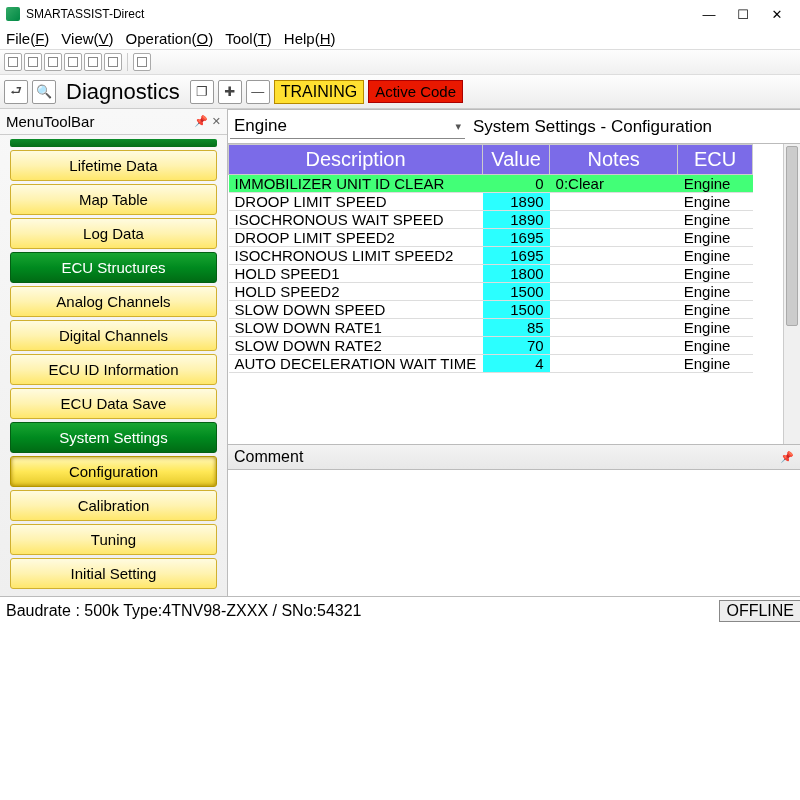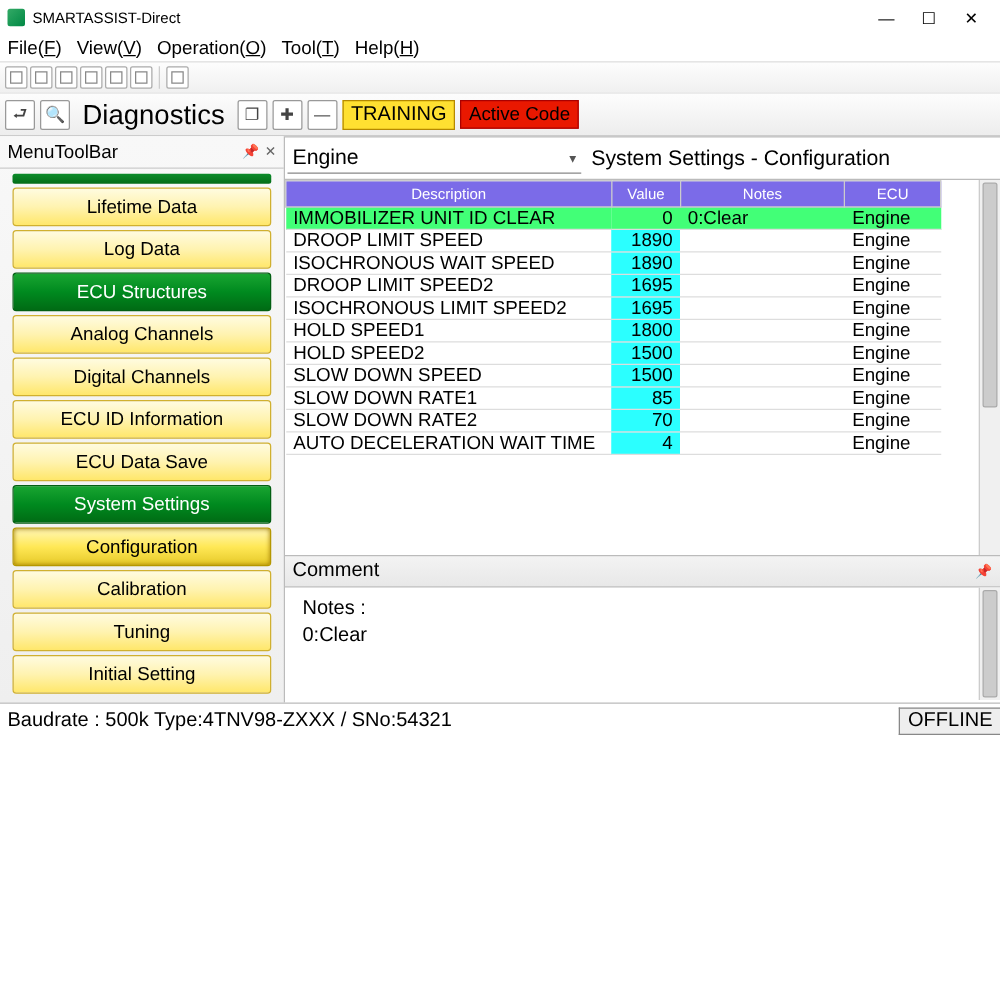--- a/index.html
+++ b/index.html
@@ -30,21 +30,21 @@
   .side-btn { margin: 3px 6px; padding: 6px 4px; text-align: center; font-size: 15px; background: linear-gradient(#fffbe0,#fff3b0,#ffe76b); border: 1px solid #d0b030; border-radius: 3px; }
   .side-btn.green { background: linear-gradient(#19a531,#008a1f,#006b14); color: #fff; border: 1px solid #035f13; }
   .side-btn.selected { background: linear-gradient(#fff7b8,#ffe856,#e6c928); border: 1px solid #b59700; box-shadow: inset 0 0 4px #a07c00; }
   .main { flex: 1; display: flex; flex-direction: column; border-top: 1px solid #bbb; }
   .main-top { display: flex; padding: 4px 2px; gap: 4px; border-bottom: 1px solid #bbb; align-items: center; font-size: 17px; }
   .dropdown { flex: 0 0 235px; border: 0; border-bottom: 1px solid #888; padding: 2px 4px; font-size: 17px; display:flex;justify-content:space-between;align-items:center; }
   .dropdown::after { content:"▾"; font-size:11px; color:#555; }
   .crumb { flex: 1; padding-left: 4px; }
   .table-wrap { overflow: hidden; position:relative; }
   table.data { width: 525px; border-collapse: collapse; font-size: 15px; }
-  table.data th { background: #7b6be8; color: #fff; font-weight: normal; padding: 3px 6px; border: 1px solid #ccc; text-align: center; font-size:12px; }
+  table.data th { background: #7b6be8; color: #fff; font-weight: normal; padding: 3px 6px; border: 1px solid #ccc; text-align: center; font-size:20px; }
   table.data td { border-bottom: 1px solid #ddd; padding: 0 6px; height: 18px; }
   td.desc { width: 238px; }
   td.val { width: 50px; text-align: right; background: #2bffff; }
   td.notes { width: 120px; }
   td.ecu { width: 70px; }
   tr.sel td { background: #42ff77; }
   tr.sel td.val { background: #42ff77; }
   .vscroll { position:absolute; right:0; top:0; bottom:0; width:17px; background:#f0f0f0; border-left:1px solid #ccc; }
   .vscroll .thumb { position:absolute; left:2px; right:2px; top:2px; height:180px; background:#ccc; border:1px solid #aaa; border-radius:2px; }
   .comment-head { padding: 3px 6px; border-top: 1px solid #bbb; border-bottom: 1px solid #bbb; background: linear-gradient(#f3f3f3,#e8e8e8); font-size: 16px; display:flex;justify-content:space-between;align-items:center; }
@@ -105,20 +105,21 @@
       <div class="side-title">
         <span>MenuToolBar</span>
         <span class="side-title-controls">
             <span>📌</span>
             <span>✕</span>
           </span>
       </div>
       <div class="side-list">
         <div class="green-bar"></div>
         <div class="side-btn">Lifetime Data</div>
+        <div class="side-btn">Map Table</div>
         <div class="side-btn">Log Data</div>
         <div class="side-btn green">ECU Structures</div>
         <div class="side-btn">Analog Channels</div>
         <div class="side-btn">Digital Channels</div>
         <div class="side-btn">ECU ID Information</div>
         <div class="side-btn">ECU Data Save</div>
         <div class="side-btn green">System Settings</div>
         <div class="side-btn selected">Configuration</div>
         <div class="side-btn">Calibration</div>
         <div class="side-btn">Tuning</div>
@@ -215,27 +216,20 @@
         </table>
         <div class="vscroll">
             <div class="thumb"></div>
           </div>
       </div>
 
       <div class="comment-head">
         <span>Comment</span>
         <span class="pin">📌</span>
       </div>
-      <div class="comment-body">
-        <div>Notes :</div>
-        <div>0:Clear</div>
-        <div class="sv">
-            <div class="th"></div>
-          </div>
-      </div>
     </div>
   </div>
 
   <div class="statusbar">
     <div class="left">Baudrate : 500k Type:4TNV98-ZXXX / SNo:54321</div>
     <div class="offline">OFFLINE</div>
   </div>
 </div>
 
 </body></html>

